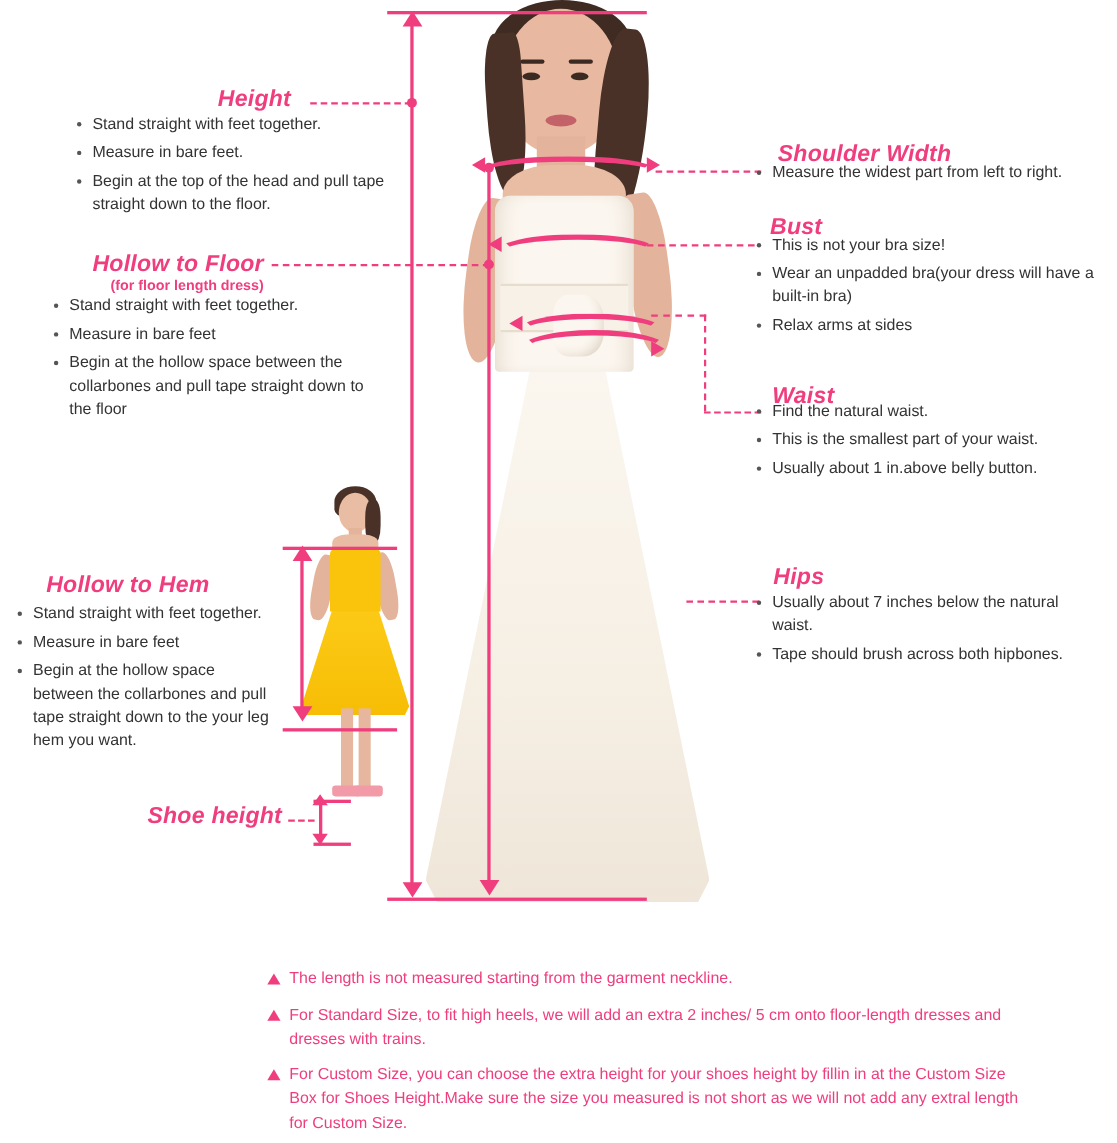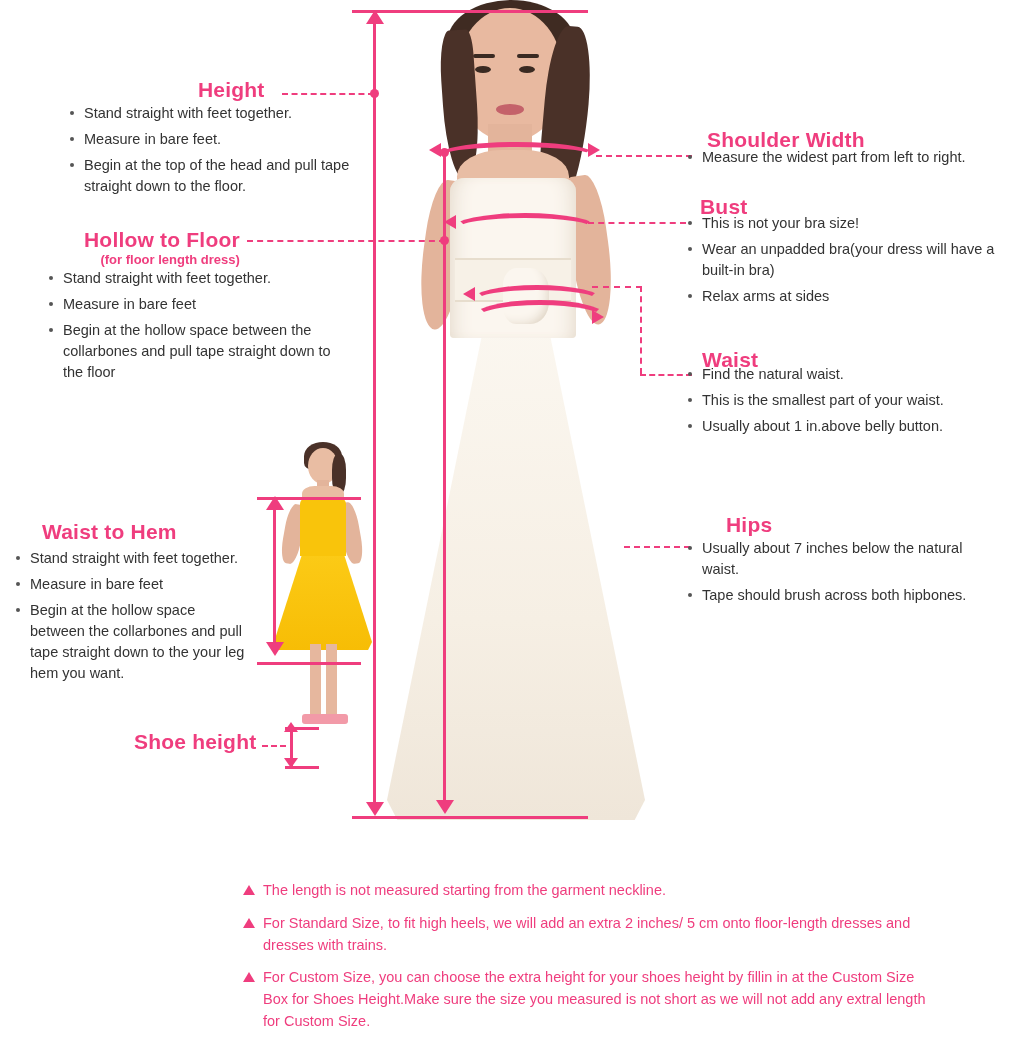--- a/index.html
+++ b/index.html
@@ -19,20 +19,21 @@
   }
 
   
   .block { position: absolute; }
   .title {
     color: #ef3d7e;
     font-weight: bold;
     font-size: 21px;
     letter-spacing: .2px;
     white-space: nowrap;
+    font-style: italic;
   }
   .subtitle {
     color: #ef3d7e;
     font-weight: bold;
     font-size: 13px;
     white-space: nowrap;
   }
   ul.bullets {
     list-style: none;
     margin: 0;
@@ -393,21 +394,21 @@
   </div>
   <div class="block" style="left:47px; top:268px; width:292px;">
     <ul class="bullets">
       <li>Stand straight with feet together.</li>
       <li>Measure in bare feet</li>
       <li>Begin at the hollow space between the collarbones and pull tape straight down to the floor</li>
     </ul>
   </div>
 
   <div class="block" style="left:42px; top:520px;">
-    <div class="title">Waist to Hem</div>
+    <div class="title">Hollow to Hem</div>
   </div>
   <div class="block" style="left:14px; top:548px; width:232px;">
     <ul class="bullets">
       <li>Stand straight with feet together.</li>
       <li>Measure in bare feet</li>
       <li>Begin at the hollow space between the collarbones and pull tape straight down to the your leg hem  you want.</li>
     </ul>
   </div>
 
   <div class="block" style="left:134px; top:730px;">
@@ -438,21 +439,21 @@
     <div class="title">Waist</div>
   </div>
   <div class="block" style="left:686px; top:364px; width:300px;">
     <ul class="bullets">
       <li>Find the natural waist.</li>
       <li>This is the smallest part of your waist.</li>
       <li>Usually about 1 in.above belly button.</li>
     </ul>
   </div>
 
-  <div class="block" style="left:726px; top:513px;">
+  <div class="block" style="left:703px; top:513px;">
     <div class="title">Hips</div>
   </div>
   <div class="block" style="left:686px; top:538px; width:310px;">
     <ul class="bullets">
       <li>Usually about 7 inches below the natural waist.</li>
       <li>Tape should brush across both hipbones.</li>
     </ul>
   </div>
 
   <div class="notes">

